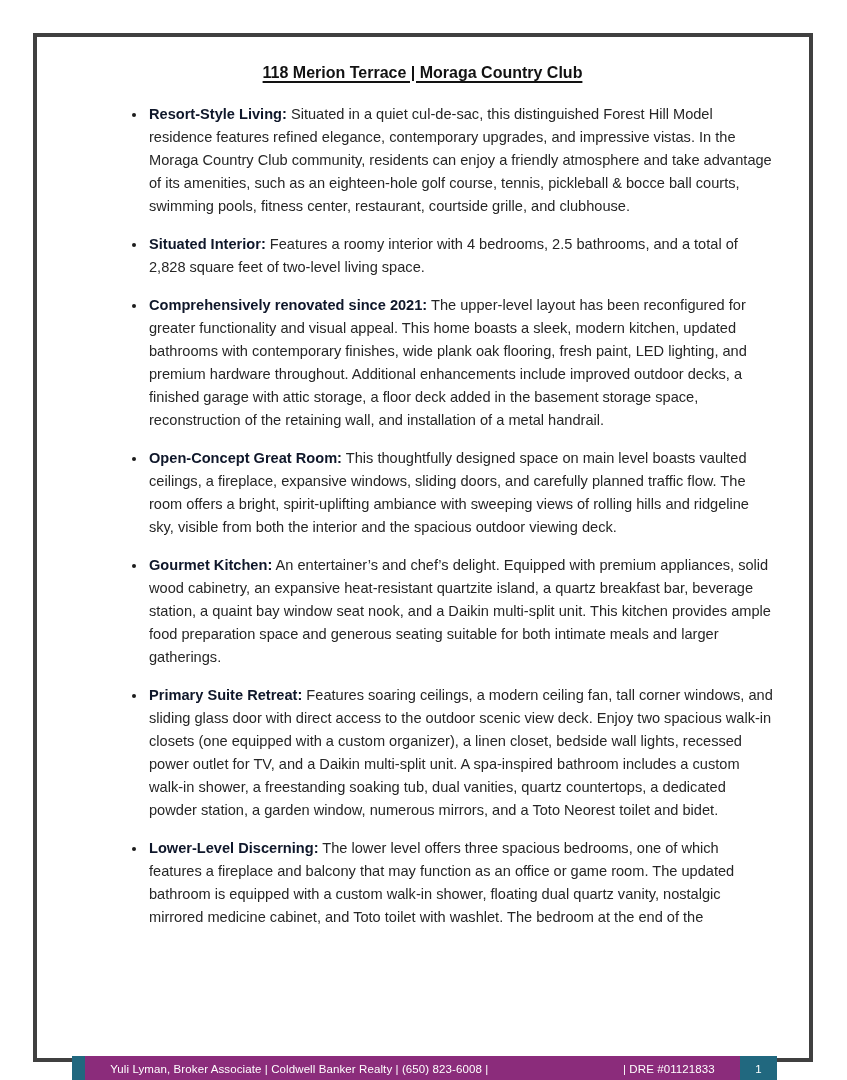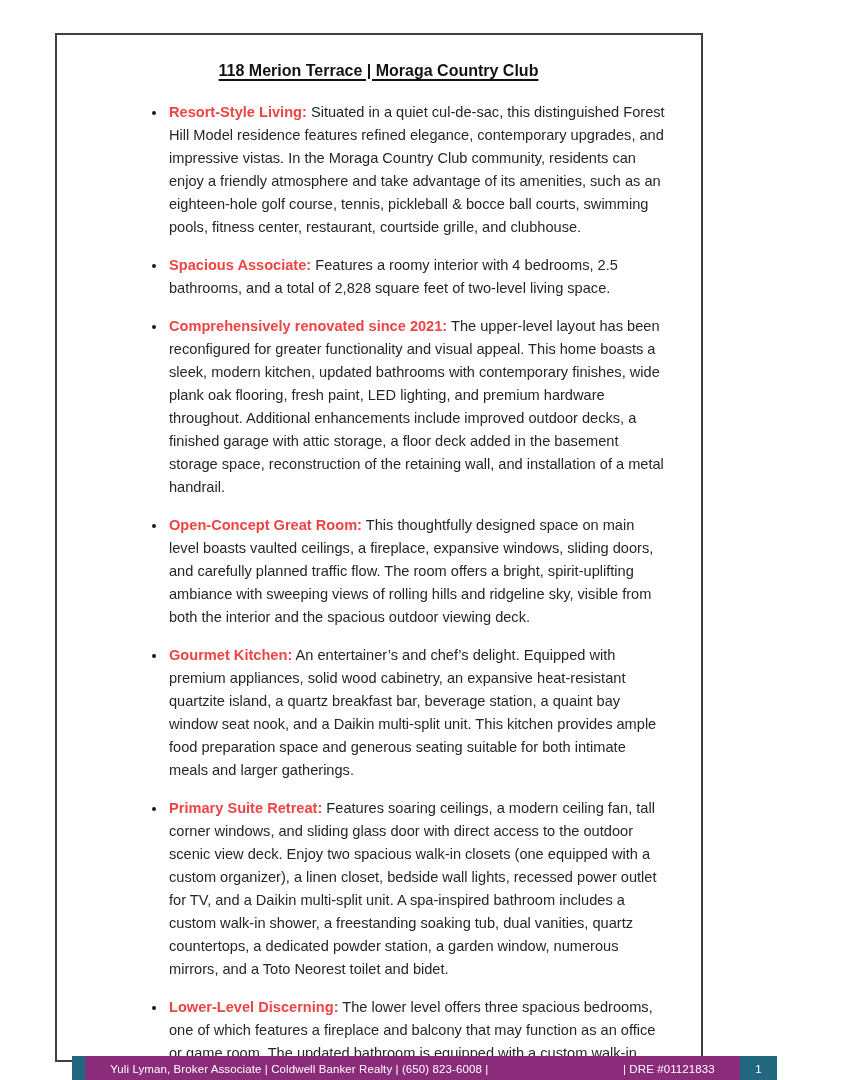--- a/index.html
+++ b/index.html
@@ -16,25 +16,24 @@
     width: 847px;
     height: 1080px;
     position: relative;
     font-family: "Liberation Sans", sans-serif;
     color: #262626;
   }
   .page-frame {
     position: absolute;
     left: 33px;
     top: 33px;
-    width: 648px;
+    width: 780px;
     height: 1029px;
-    border: 2px solid #404040;
+    border: 4px solid #404040;
     background: #ffffff;
-    margin-left: 22px;
   }
   .content {
     padding: 22px 36px 0 35px;
   }
   .doc-title { text-align: center; }
   .doc-title .title-line {
     font-weight: 700;
     font-size: 16px;
     line-height: 27px;
     color: #121212;
@@ -52,21 +51,21 @@
     line-height: 23px;
     margin-bottom: 15px;
     padding-left: 2px;
   }
   ul.highlights li::marker {
     color: #1c1c1c;
     font-size: 13px;
   }
   .lead {
     font-weight: 700;
-    color: #ef4444;
+    color: #0f172a;
   }
   .doc-footer {
     position: absolute;
     left: 72px;
     top: 1056px;
     width: 705px;
     height: 25px;
     display: flex;
     align-items: stretch;
   }
@@ -110,21 +109,21 @@
     <div class="doc-title">
       <div class="title-line">118 Merion Terrace | Moraga Country Club</div>
     </div>
 
     <ul class="highlights">
       <li>
         <span class="lead">Resort-Style Living:</span>
         <span>Situated in a quiet cul-de-sac, this distinguished Forest Hill Model residence features refined elegance, contemporary upgrades, and impressive vistas. In the Moraga Country Club community, residents can enjoy a friendly atmosphere and take advantage of its amenities, such as an eighteen-hole golf course, tennis, pickleball &amp; bocce ball courts, swimming pools, fitness center, restaurant, courtside grille, and clubhouse.</span>
       </li>
       <li>
-        <span class="lead">Spacious Associate:</span>
+        <span class="lead">Situated Interior:</span>
         <span>Features a roomy interior with 4 bedrooms, 2.5 bathrooms, and a total of 2,828 square feet of two-level living space.</span>
       </li>
       <li>
         <span class="lead">Comprehensively renovated since 2021:</span>
         <span>The upper-level layout has been reconfigured for greater functionality and visual appeal. This home boasts a sleek, modern kitchen, updated bathrooms with contemporary finishes, wide plank oak flooring, fresh paint, LED lighting, and premium hardware throughout. Additional enhancements include improved outdoor decks, a finished garage with attic storage, a floor deck added in the basement storage space, reconstruction of the retaining wall, and installation of a metal handrail.</span>
       </li>
       <li>
         <span class="lead">Open-Concept Great Room:</span>
         <span>This thoughtfully designed space on main level boasts vaulted ceilings, a fireplace, expansive windows, sliding doors, and carefully planned traffic flow. The room offers a bright, spirit-uplifting ambiance with sweeping views of rolling hills and ridgeline sky, visible from both the interior and the spacious outdoor viewing deck.</span>
       </li>

